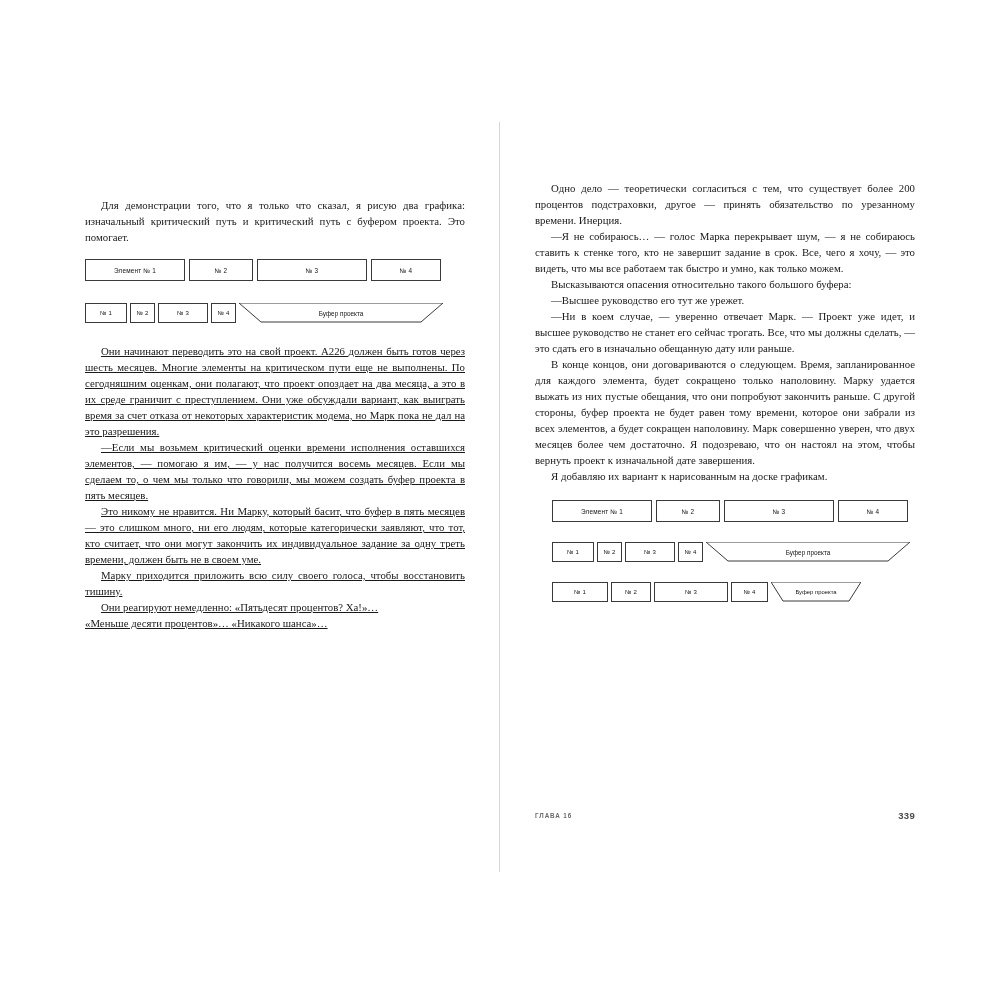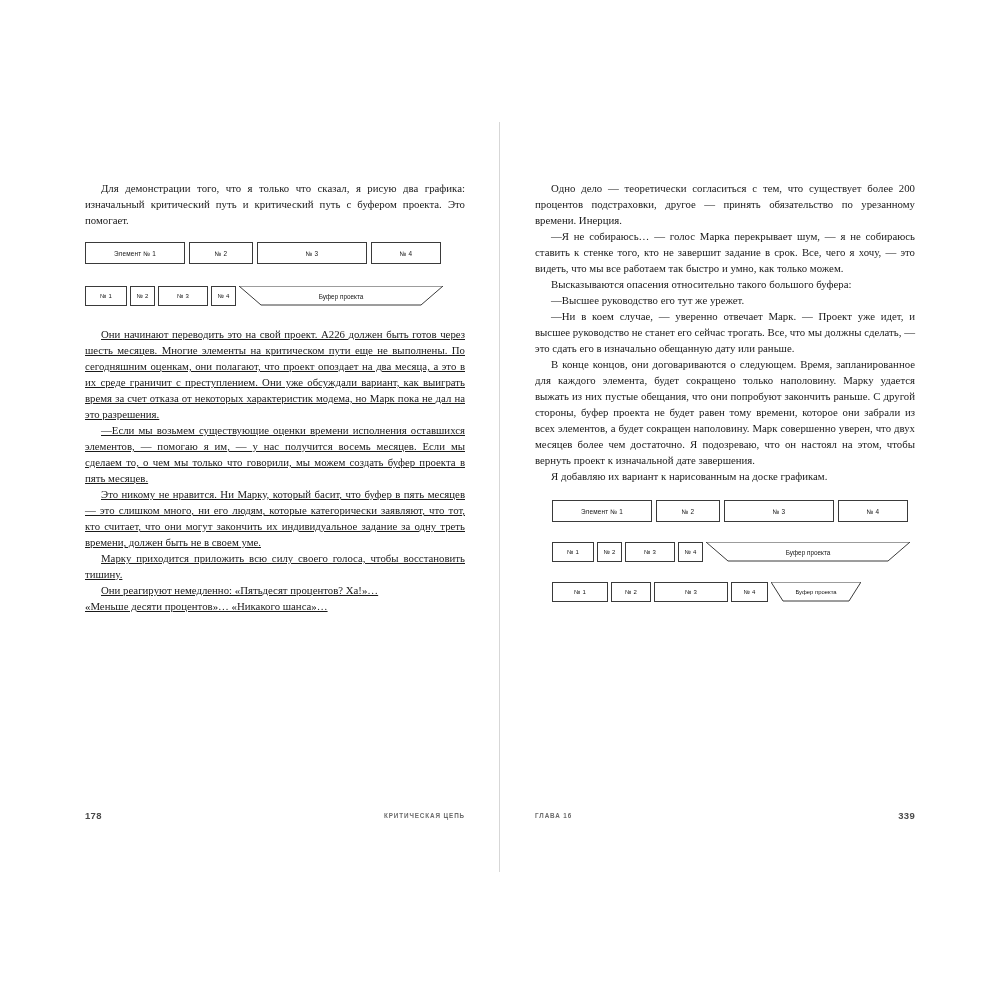--- a/index.html
+++ b/index.html
@@ -31,21 +31,21 @@
     width: 1px;
     height: 750px;
     background: #d7d7d7;
   }
 
   .page {
     position: absolute;
     top: 180px;
     width: 380px;
   }
-  .page-left  { left: 85px; }
+  .page-left  { left: 85px; margin-top: 17px; }
   .page-right { left: 535px; }
 
   
   .col {
     font-size: 10.8px;
     line-height: 16.0px;
     text-align: justify;
     text-justify: inter-word;
     -webkit-hyphens: manual;
     hyphens: manual;
@@ -174,21 +174,21 @@
       <div class="trap" style="left:154px; width:204px; height:20px;">
         <svg width="204" height="20" viewBox="0 0 204 20">
           <polygon points="0,0 204,0 182,19 22,19" fill="#ffffff" stroke="#3a3a3a" stroke-width="1"></polygon>
         </svg>
         <span class="tlabel">Буфер проекта</span>
       </div>
     </div>
 
     <div class="col" style="margin-top:14px;text-decoration:underline;">
       <p>Они начинают переводить это на свой проект. A226 должен быть готов через шесть месяцев. Многие элементы на критическом пути еще не выполнены. По сегодняшним оценкам, они полагают, что проект опоздает на два месяца, а это в их среде граничит с преступлением. Они уже обсуждали вариант, как выиграть время за счет отказа от некоторых характеристик модема, но Марк пока не дал на это разрешения.</p>
-      <p>—Если мы возьмем существующие оценки времени исполнения оставшихся элементов, — помогаю я им, — у нас получится восемь месяцев. Если мы сделаем то, о чем мы только что говорили, мы можем создать буфер проекта в пять месяцев.</p>
+      <p>—Если мы возьмем критический оценки времени исполнения оставшихся элементов, — помогаю я им, — у нас получится восемь месяцев. Если мы сделаем то, о чем мы только что говорили, мы можем создать буфер проекта в пять месяцев.</p>
       <p>Это никому не нравится. Ни Марку, который басит, что буфер в пять месяцев — это слишком много, ни его людям, которые категорически заявляют, что тот, кто считает, что они могут закончить их индивидуальное задание за одну треть времени, должен быть не в своем уме.</p>
       <p>Марку приходится приложить всю силу своего голоса, чтобы восстановить тишину.</p>
       <p>Они реагируют немедленно: «Пятьдесят процентов? Ха!»…</p>
       <p class="noindent">«Меньше десяти процентов»… «Никакого шанса»…</p>
     </div>
   </div>
 
   <div class="page page-right">
 
     <div class="col">
@@ -252,23 +252,19 @@
       </div>
       <div class="trap" style="left:236px; width:90px; height:20px;">
         <svg width="90" height="20" viewBox="0 0 90 20">
           <polygon points="0,0 90,0 78,19 12,19" fill="#ffffff" stroke="#3a3a3a" stroke-width="1"></polygon>
         </svg>
         <span class="tlabel" style="font-size:5.9px;">Буфер проекта</span>
       </div>
     </div>
   </div>
 
-  <div class="foot foot-left">
-    <span class="folio">178</span>
-    <span class="runhead">КРИТИЧЕСКАЯ ЦЕПЬ</span>
-  </div>
 
   <div class="foot foot-right">
     <span class="runhead">ГЛАВА 16</span>
     <span class="folio">339</span>
   </div>
 
 </div>
 
 </body></html>

